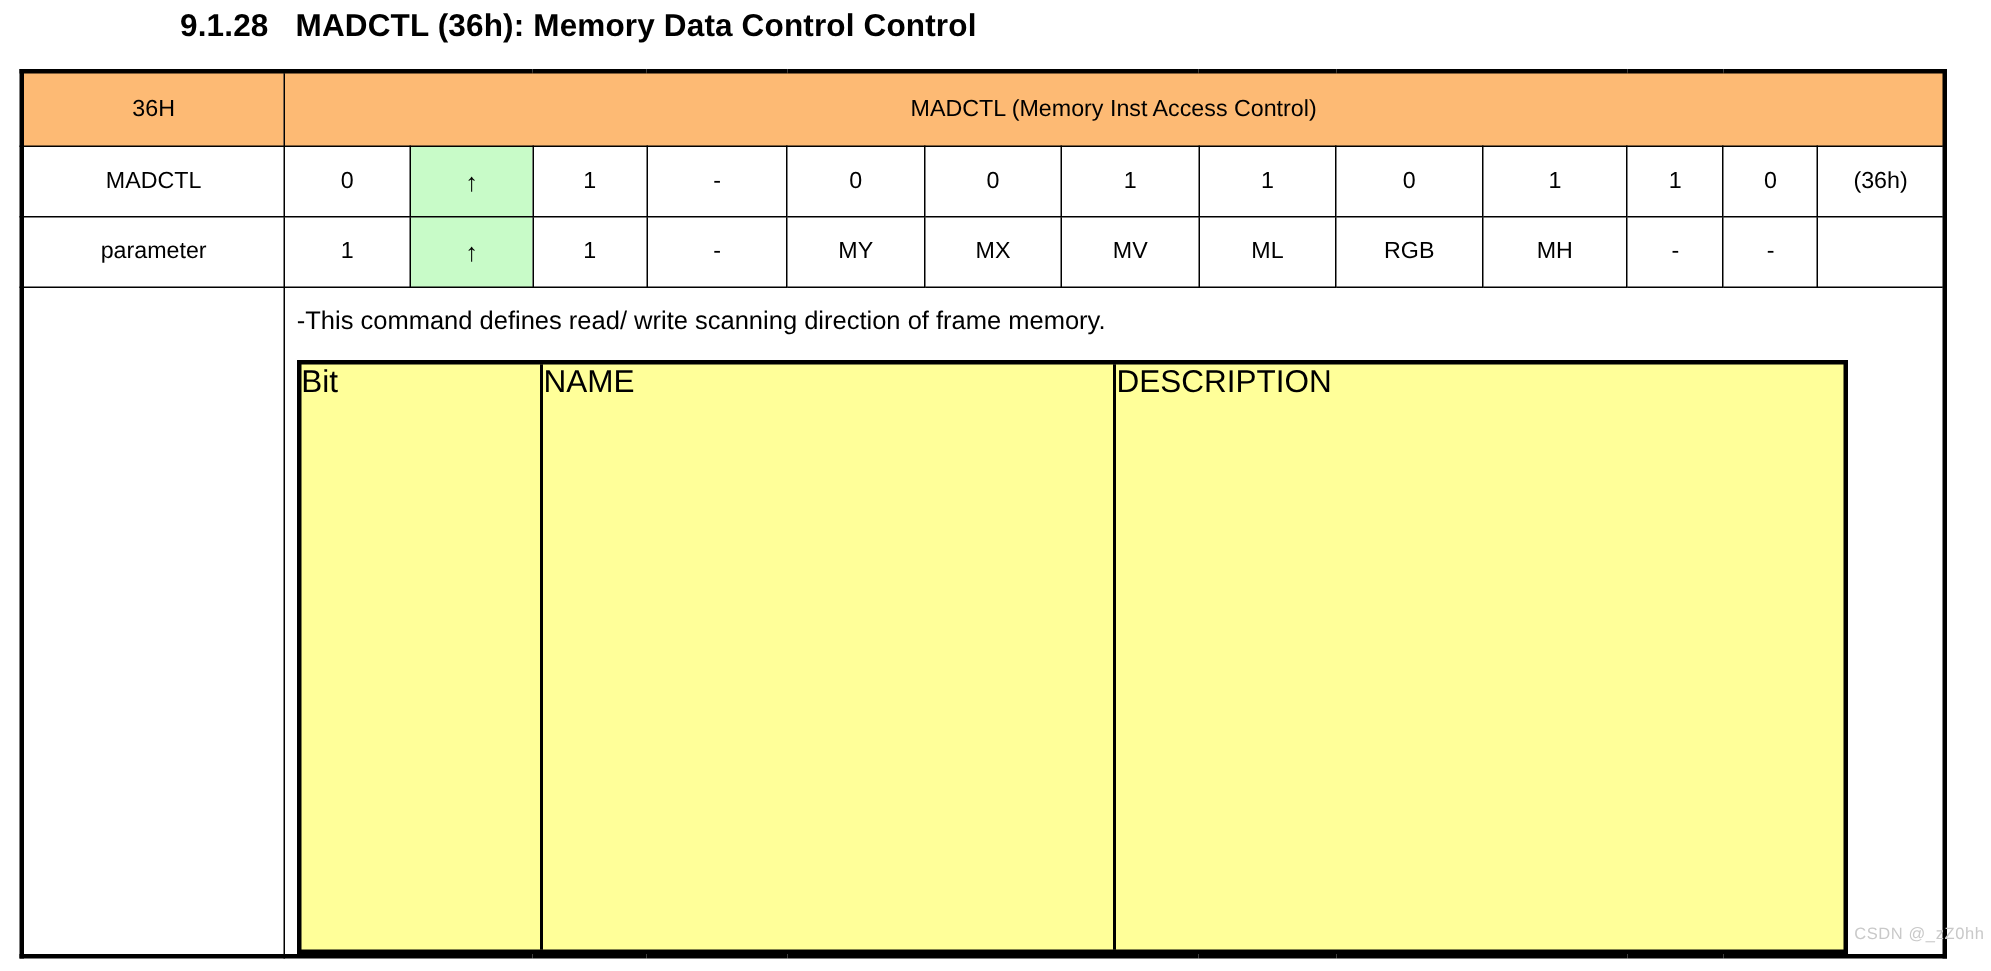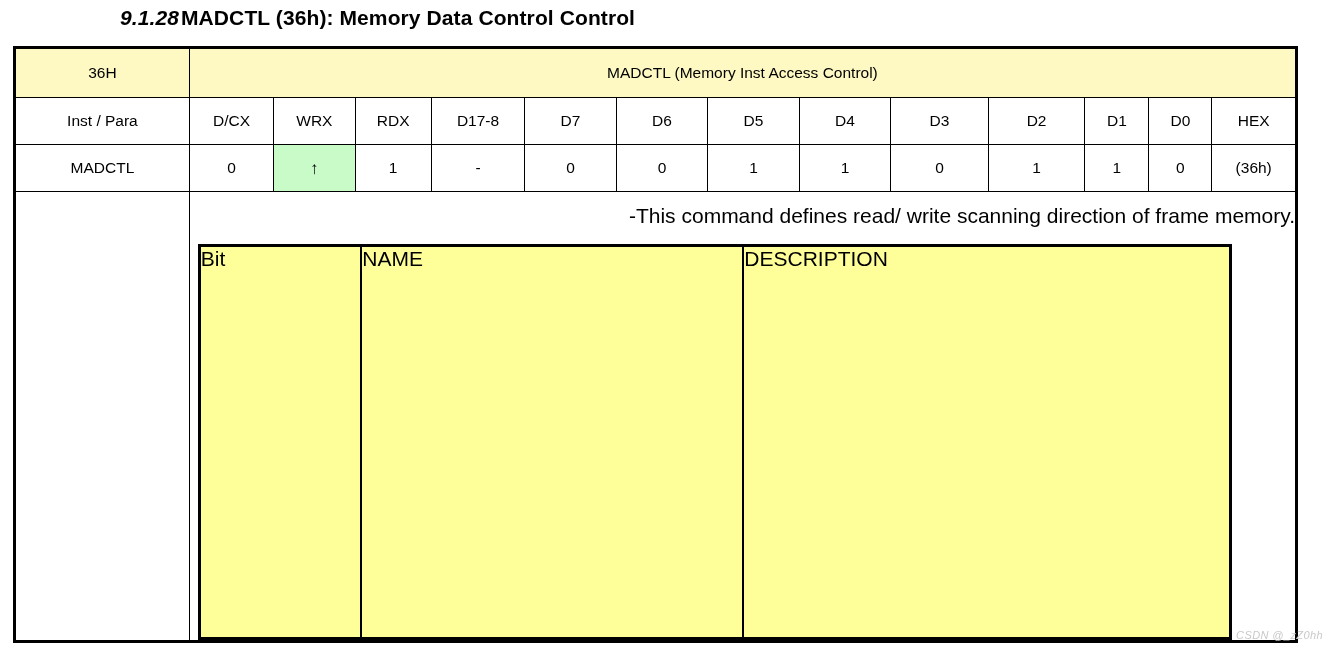--- a/index.html
+++ b/index.html
@@ -19,21 +19,21 @@
   
   .section-heading {
     position: absolute;
     left: 120px;
     top: 6px;
     font-size: 21px;
     font-weight: bold;
     letter-spacing: 0.1px;
     white-space: nowrap;
   }
-  .section-heading .sec-num { margin-right: 2px; font-style: italic; }
+  .section-heading .sec-num { margin-right: 18px; }
 
   
   .reg-table {
     position: absolute;
     left: 13px;
     top: 46px;
     width: 1285px;
     border-collapse: collapse;
     table-layout: fixed;
     border: 3px solid #000;
@@ -42,43 +42,42 @@
     border: 1px solid #000;
     font-size: 15.5px;
     text-align: center;
     vertical-align: middle;
     padding: 0;
     height: 46px;
     background: #ffffff;
   }
   .reg-table tr.row-title td { height: 48px; }
   .reg-table .gray {
-    background: #fef9c3;
+    background: #fdba74;
   }
   .reg-table .green {
     background: #c8fbc8;
   }
   .reg-table .arrow {
     font-size: 17px;
     line-height: 1;
   }
   .reg-table .label-cell { font-size: 15.5px; }
   .reg-table tr.row-note td {
     height: 390px;
     vertical-align: top;
     text-align: left;
   }
   .note-pad {
     position: relative;
     height: 100%;
   }
   .note-text {
-    font-size: 21px;
+    font-size: 17px;
     padding: 12px 0 0 8px;
-    text-align: right;
   }
 
   
   .bit-table {
     border-collapse: collapse;
     table-layout: fixed;
     border: 3px solid #000;
     margin: 16px 0 0 8px;
     width: 1031px;
   }
@@ -92,27 +91,26 @@
     padding: 0;
   }
   .bit-table tr.bit-head td {
     background: #ffff99;
   }
 
   
   .watermark {
     position: absolute;
     right: 4px;
-    bottom: 6px;
+    bottom: 18px;
     font-size: 11px;
     color: #c9c9c9;
     letter-spacing: 0.4px;
     white-space: nowrap;
     font-family: "Liberation Sans", sans-serif;
-    font-style: italic;
   }
 </style>
 </head>
 <body>
 
 <div class="section-heading">
   <span class="sec-num">9.1.28</span><span>MADCTL (36h): Memory Data Control Control</span>
 </div>
 
 <table class="reg-table">
@@ -132,54 +130,54 @@
     <col style="width:62px">
     <col style="width:83px">
   </colgroup>
 
   <tbody>
       <tr class="row-title">
     <td class="gray">36H</td>
     <td class="gray" colspan="13">MADCTL (Memory Inst Access Control)</td>
   </tr>
 
-  <tr class="row-columns">
-    <td class="label-cell">Inst / Para</td>
-    <td>D/CX</td>
-    <td>WRX</td>
-    <td>RDX</td>
-    <td>D17-8</td>
-    <td>D7</td>
-    <td>D6</td>
-    <td>D5</td>
-    <td>D4</td>
-    <td>D3</td>
-    <td>D2</td>
-    <td>D1</td>
-    <td>D0</td>
-    <td>HEX</td>
-  </tr>
 
   <tr class="row-madctl">
     <td class="label-cell">MADCTL</td>
     <td>0</td>
     <td class="green arrow">↑</td>
     <td>1</td>
     <td>-</td>
     <td>0</td>
     <td>0</td>
     <td>1</td>
     <td>1</td>
     <td>0</td>
     <td>1</td>
     <td>1</td>
     <td>0</td>
     <td>(36h)</td>
   </tr>
 
+  <tr class="row-parameter">
+    <td class="label-cell">parameter</td>
+    <td>1</td>
+    <td class="green arrow">↑</td>
+    <td>1</td>
+    <td>-</td>
+    <td>MY</td>
+    <td>MX</td>
+    <td>MV</td>
+    <td>ML</td>
+    <td>RGB</td>
+    <td>MH</td>
+    <td>-</td>
+    <td>-</td>
+    <td></td>
+  </tr>
 
   <tr class="row-note">
     <td></td>
     <td colspan="13">
       <div class="note-pad">
         <div class="note-text">-This command defines read/ write scanning direction of frame memory.</div>
 
         <table class="bit-table">
           <colgroup>
             <col style="width:162px">

